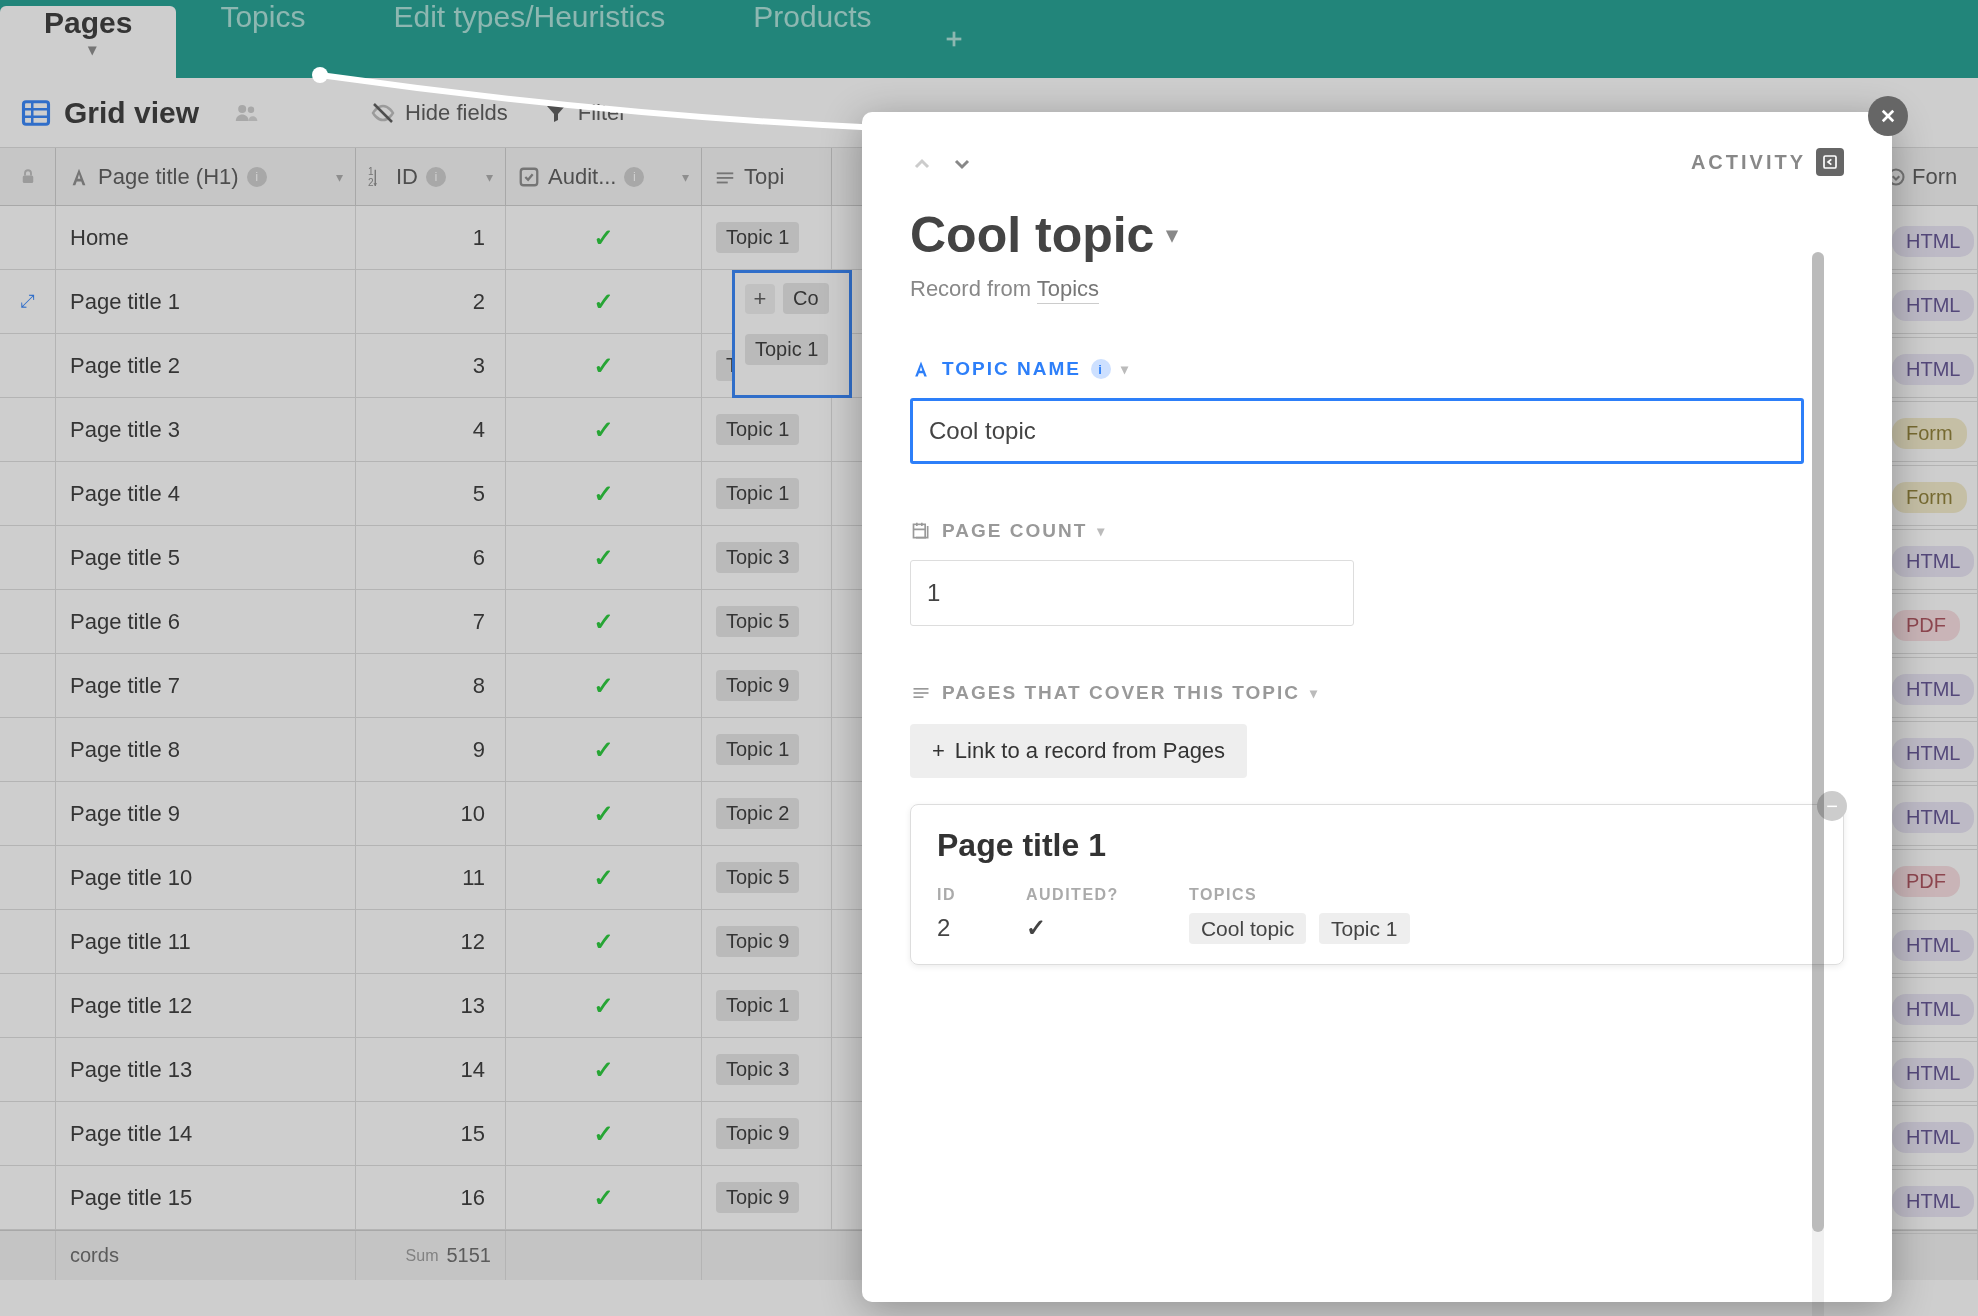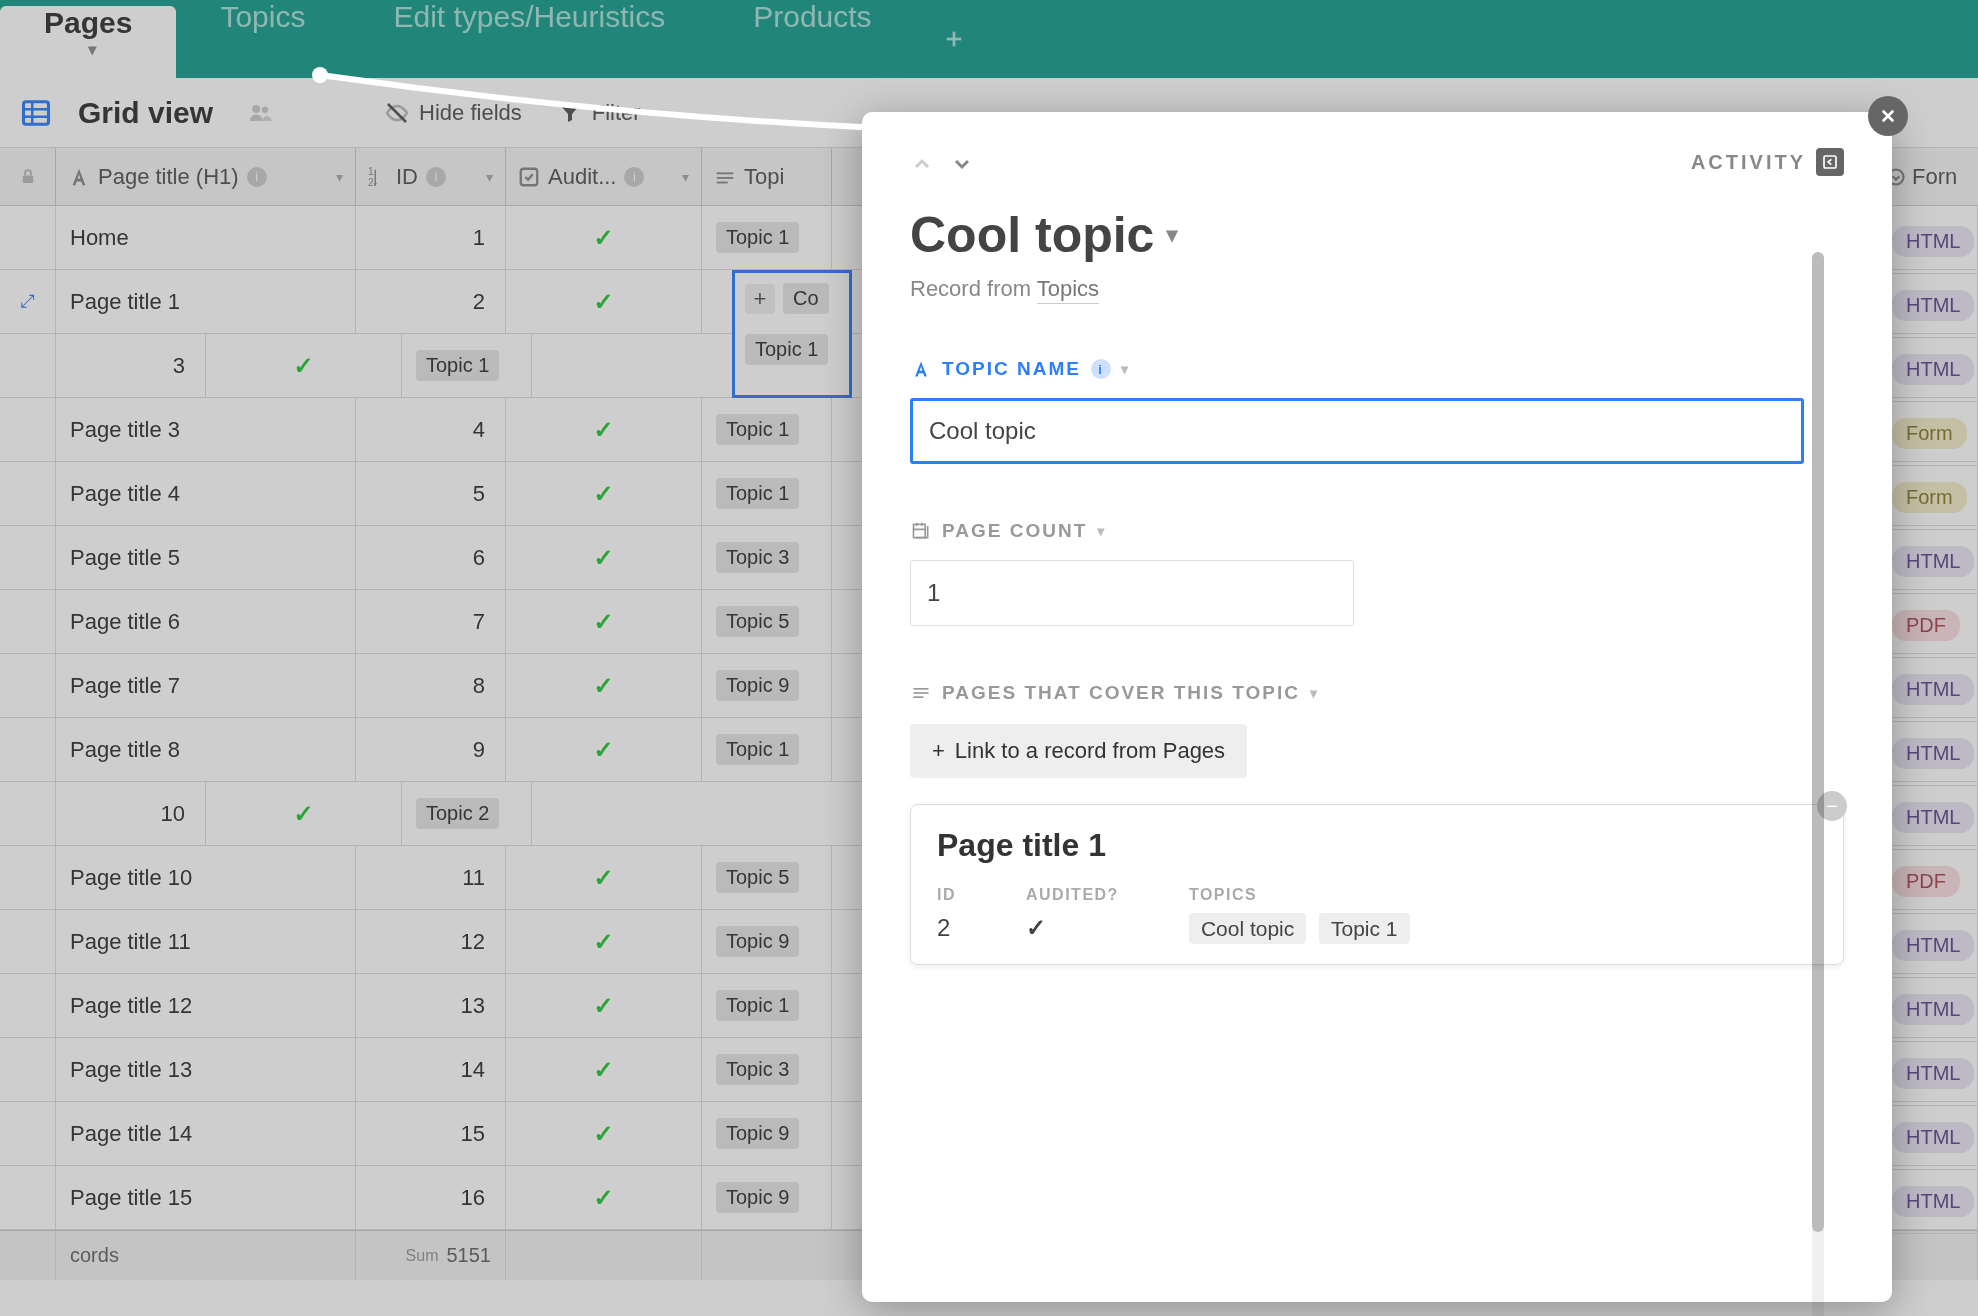--- a/index.html
+++ b/index.html
@@ -7,21 +7,21 @@
 
 
 .tabbar { background: #1a9e8f; height: 78px; display: flex; align-items: center; padding: 0 0 0 0; }
 .tab { padding: 0 44px; height: 78px; display: flex; align-items: center; color: #a8e0d8; font-size: 30px; cursor: pointer; flex-direction: column; }
 .tab.active { background: #fff; color: #333; border-radius: 6px 6px 0 0; margin-top: 6px; height: 72px; font-weight: 600; }
 .tab-dropdown { margin-left: 8px; font-size: 16px; color: #888; }
 .tab-add { width: 36px; height: 36px; display: flex; align-items: center; justify-content: center; color: #a8e0d8; font-size: 24px; margin-left: 20px; cursor: pointer; }
 
 
 .toolbar { height: 70px; background: #fff; border-bottom: 1px solid #ddd; display: flex; align-items: center; padding: 0 20px; gap: 36px; }
-.view-btn { display: flex; align-items: center; gap: 26px; font-size: 30px; font-weight: 700; cursor: pointer; }
+.view-btn { display: flex; align-items: center; gap: 12px; font-size: 30px; font-weight: 700; cursor: pointer; }
 .view-icon { width: 32px; height: 32px; display: inline-flex; align-items: center; justify-content: center; }
 .tool-btn { display: flex; align-items: center; gap: 10px; color: #555; font-size: 22px; cursor: pointer; }
 .tool-icon { width: 24px; height: 24px; display: inline-flex; align-items: center; justify-content: center; }
 .people-icon { color: #bbb; }
 
 
 .grid-wrap { position: relative; }
 .grid-header { display: flex; background: #f5f5f5; border-bottom: 1px solid #ccc; height: 58px; }
 .col { border-right: 1px solid #ccc; display: flex; align-items: center; padding: 0 12px; color: #555; font-size: 22px; gap: 8px; position: relative; }
 .col-lock { width: 56px; justify-content: center; color: #aaa; }
@@ -244,20 +244,21 @@
         <div class="cell cell-title">Page title 1</div>
         <div class="cell cell-id">2</div>
         <div class="cell cell-audit">
           <span class="check">✓</span>
         </div>
         <div class="cell cell-topic"></div>
         <div class="cell cell-gap"></div>
       </div>
       <div class="grid-row">
         <div class="cell cell-lock"></div>
+        <div class="cell cell-title">Page title 2</div>
         <div class="cell cell-id">3</div>
         <div class="cell cell-audit">
           <span class="check">✓</span>
         </div>
         <div class="cell cell-topic">
           <span class="topic-tag">Topic 1</span>
         </div>
         <div class="cell cell-gap"></div>
       </div>
       <div class="grid-row">
@@ -327,20 +328,21 @@
         <div class="cell cell-audit">
           <span class="check">✓</span>
         </div>
         <div class="cell cell-topic">
           <span class="topic-tag">Topic 1</span>
         </div>
         <div class="cell cell-gap"></div>
       </div>
       <div class="grid-row">
         <div class="cell cell-lock"></div>
+        <div class="cell cell-title">Page title 9</div>
         <div class="cell cell-id">10</div>
         <div class="cell cell-audit">
           <span class="check">✓</span>
         </div>
         <div class="cell cell-topic">
           <span class="topic-tag">Topic 2</span>
         </div>
         <div class="cell cell-gap"></div>
       </div>
       <div class="grid-row">

